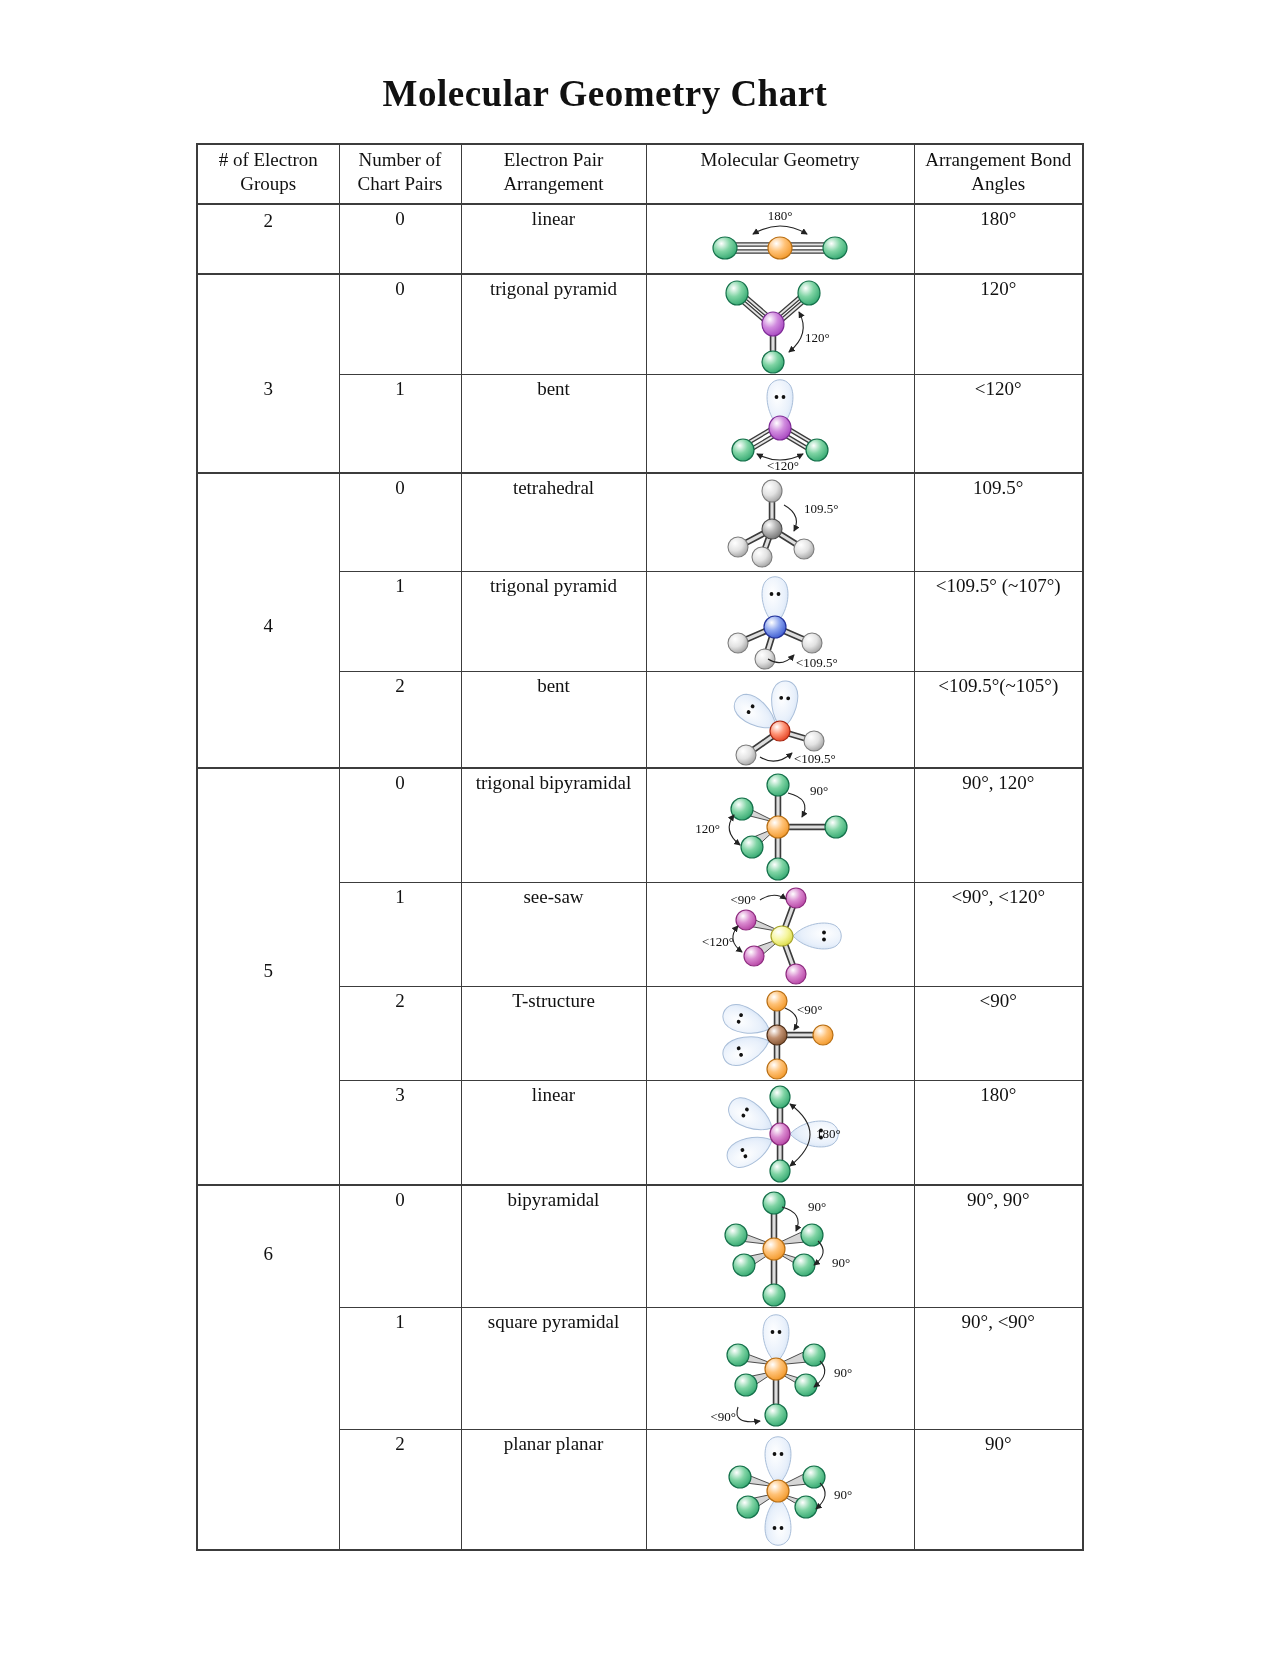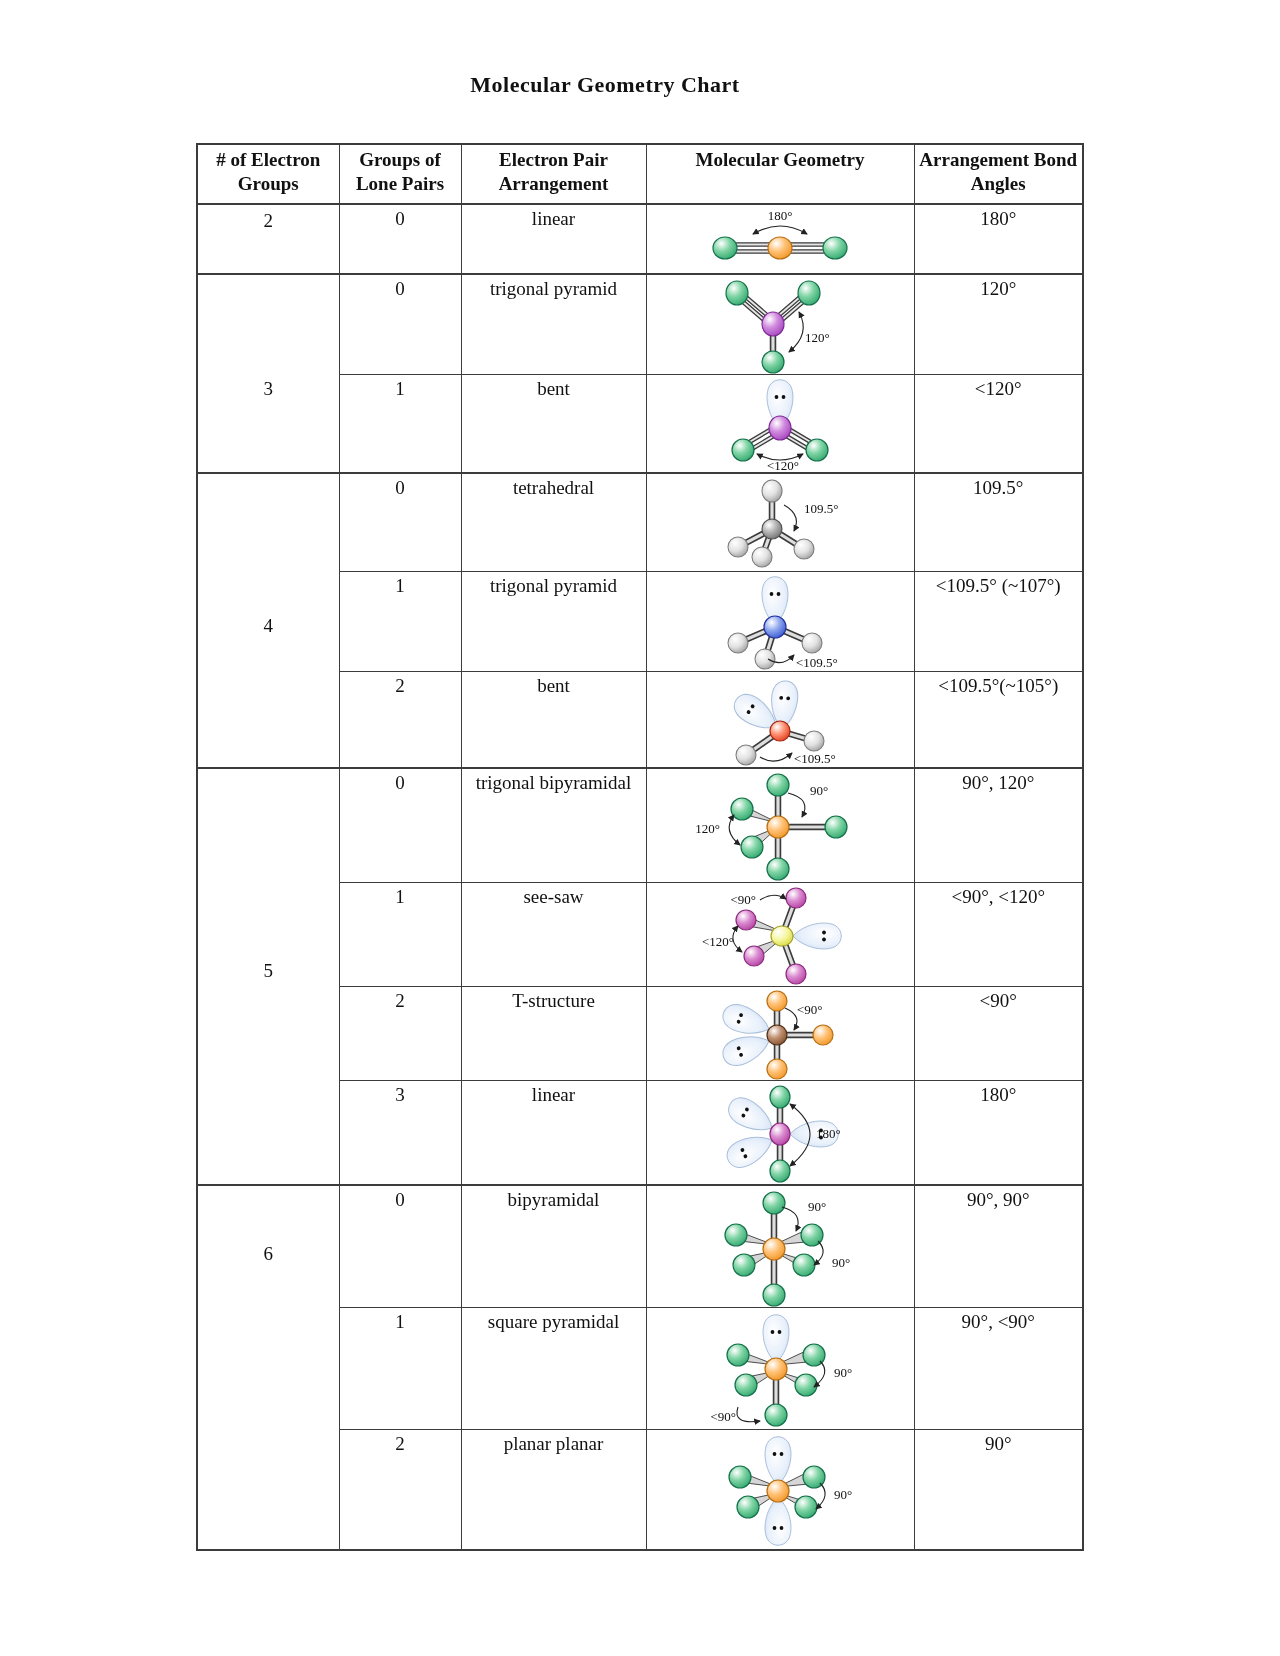--- a/index.html
+++ b/index.html
@@ -1,23 +1,23 @@
 <!DOCTYPE html>
 <html><head>
 <meta charset="utf-8">
 <style>
   html,body{margin:0;padding:0;background:#fff;}
   .page{position:relative;width:1280px;height:1656px;background:#fff;overflow:hidden;
         font-family:"Liberation Serif",serif;color:#111;}
   .title{position:absolute;top:72px;left:196px;width:818px;text-align:center;
-         font-size:22px;font-weight:bold;letter-spacing:0.5px;}
+         font-size:37px;font-weight:bold;letter-spacing:0.5px;}
   table.mg{position:absolute;left:196px;top:143px;width:886px;border-collapse:collapse;
            table-layout:fixed;border:2px solid #3c3c3c;}
   table.mg th,table.mg td{border:1px solid #3c3c3c;}
-  table.mg thead th{border-bottom:2px solid #3c3c3c;font-size:19px;font-weight:bold;
+  table.mg thead th{border-bottom:2px solid #3c3c3c;font-size:19px;font-weight:normal;
            text-align:center;vertical-align:top;padding:3px 4px;line-height:1.25;}
   table.mg td{font-size:19px;text-align:center;vertical-align:top;padding:3px 4px 0;}
   tr.gs td{border-top:2px solid #3c3c3c;}
   td.geo{vertical-align:middle;padding:0;}
   td.arr{padding:3px 18px 0;margin-top:16px;}
   td.grp{vertical-align:top;}
   td.grp .gl{display:block;}
   .g2 .gl{padding-top:2px;} .g3 .gl{padding-top:100px;} .g4 .gl{padding-top:138px;}
   .g5 .gl{padding-top:188px;} .g6 .gl{padding-top:54px;}
   svg.mol{display:block;margin:0 auto;}
@@ -120,21 +120,21 @@
     <colgroup>
       <col style="width:142px">
         <col style="width:122px">
         <col style="width:185px">
       <col style="width:268px">
         <col style="width:169px">
     </colgroup>
     <thead>
       <tr style="height:60px">
         <th># of Electron Groups</th>
-        <th>Groups of Lone Pairs</th>
+        <th>Number of Chart Pairs</th>
         <th>Electron Pair Arrangement</th>
         <th>Molecular Geometry</th>
         <th>Arrangement Bond Angles</th>
       </tr>
     </thead>
     <tbody>
 
       <tr class="gs" style="height:70px">
         <td class="grp g2">
             <span class="gl">2</span>

